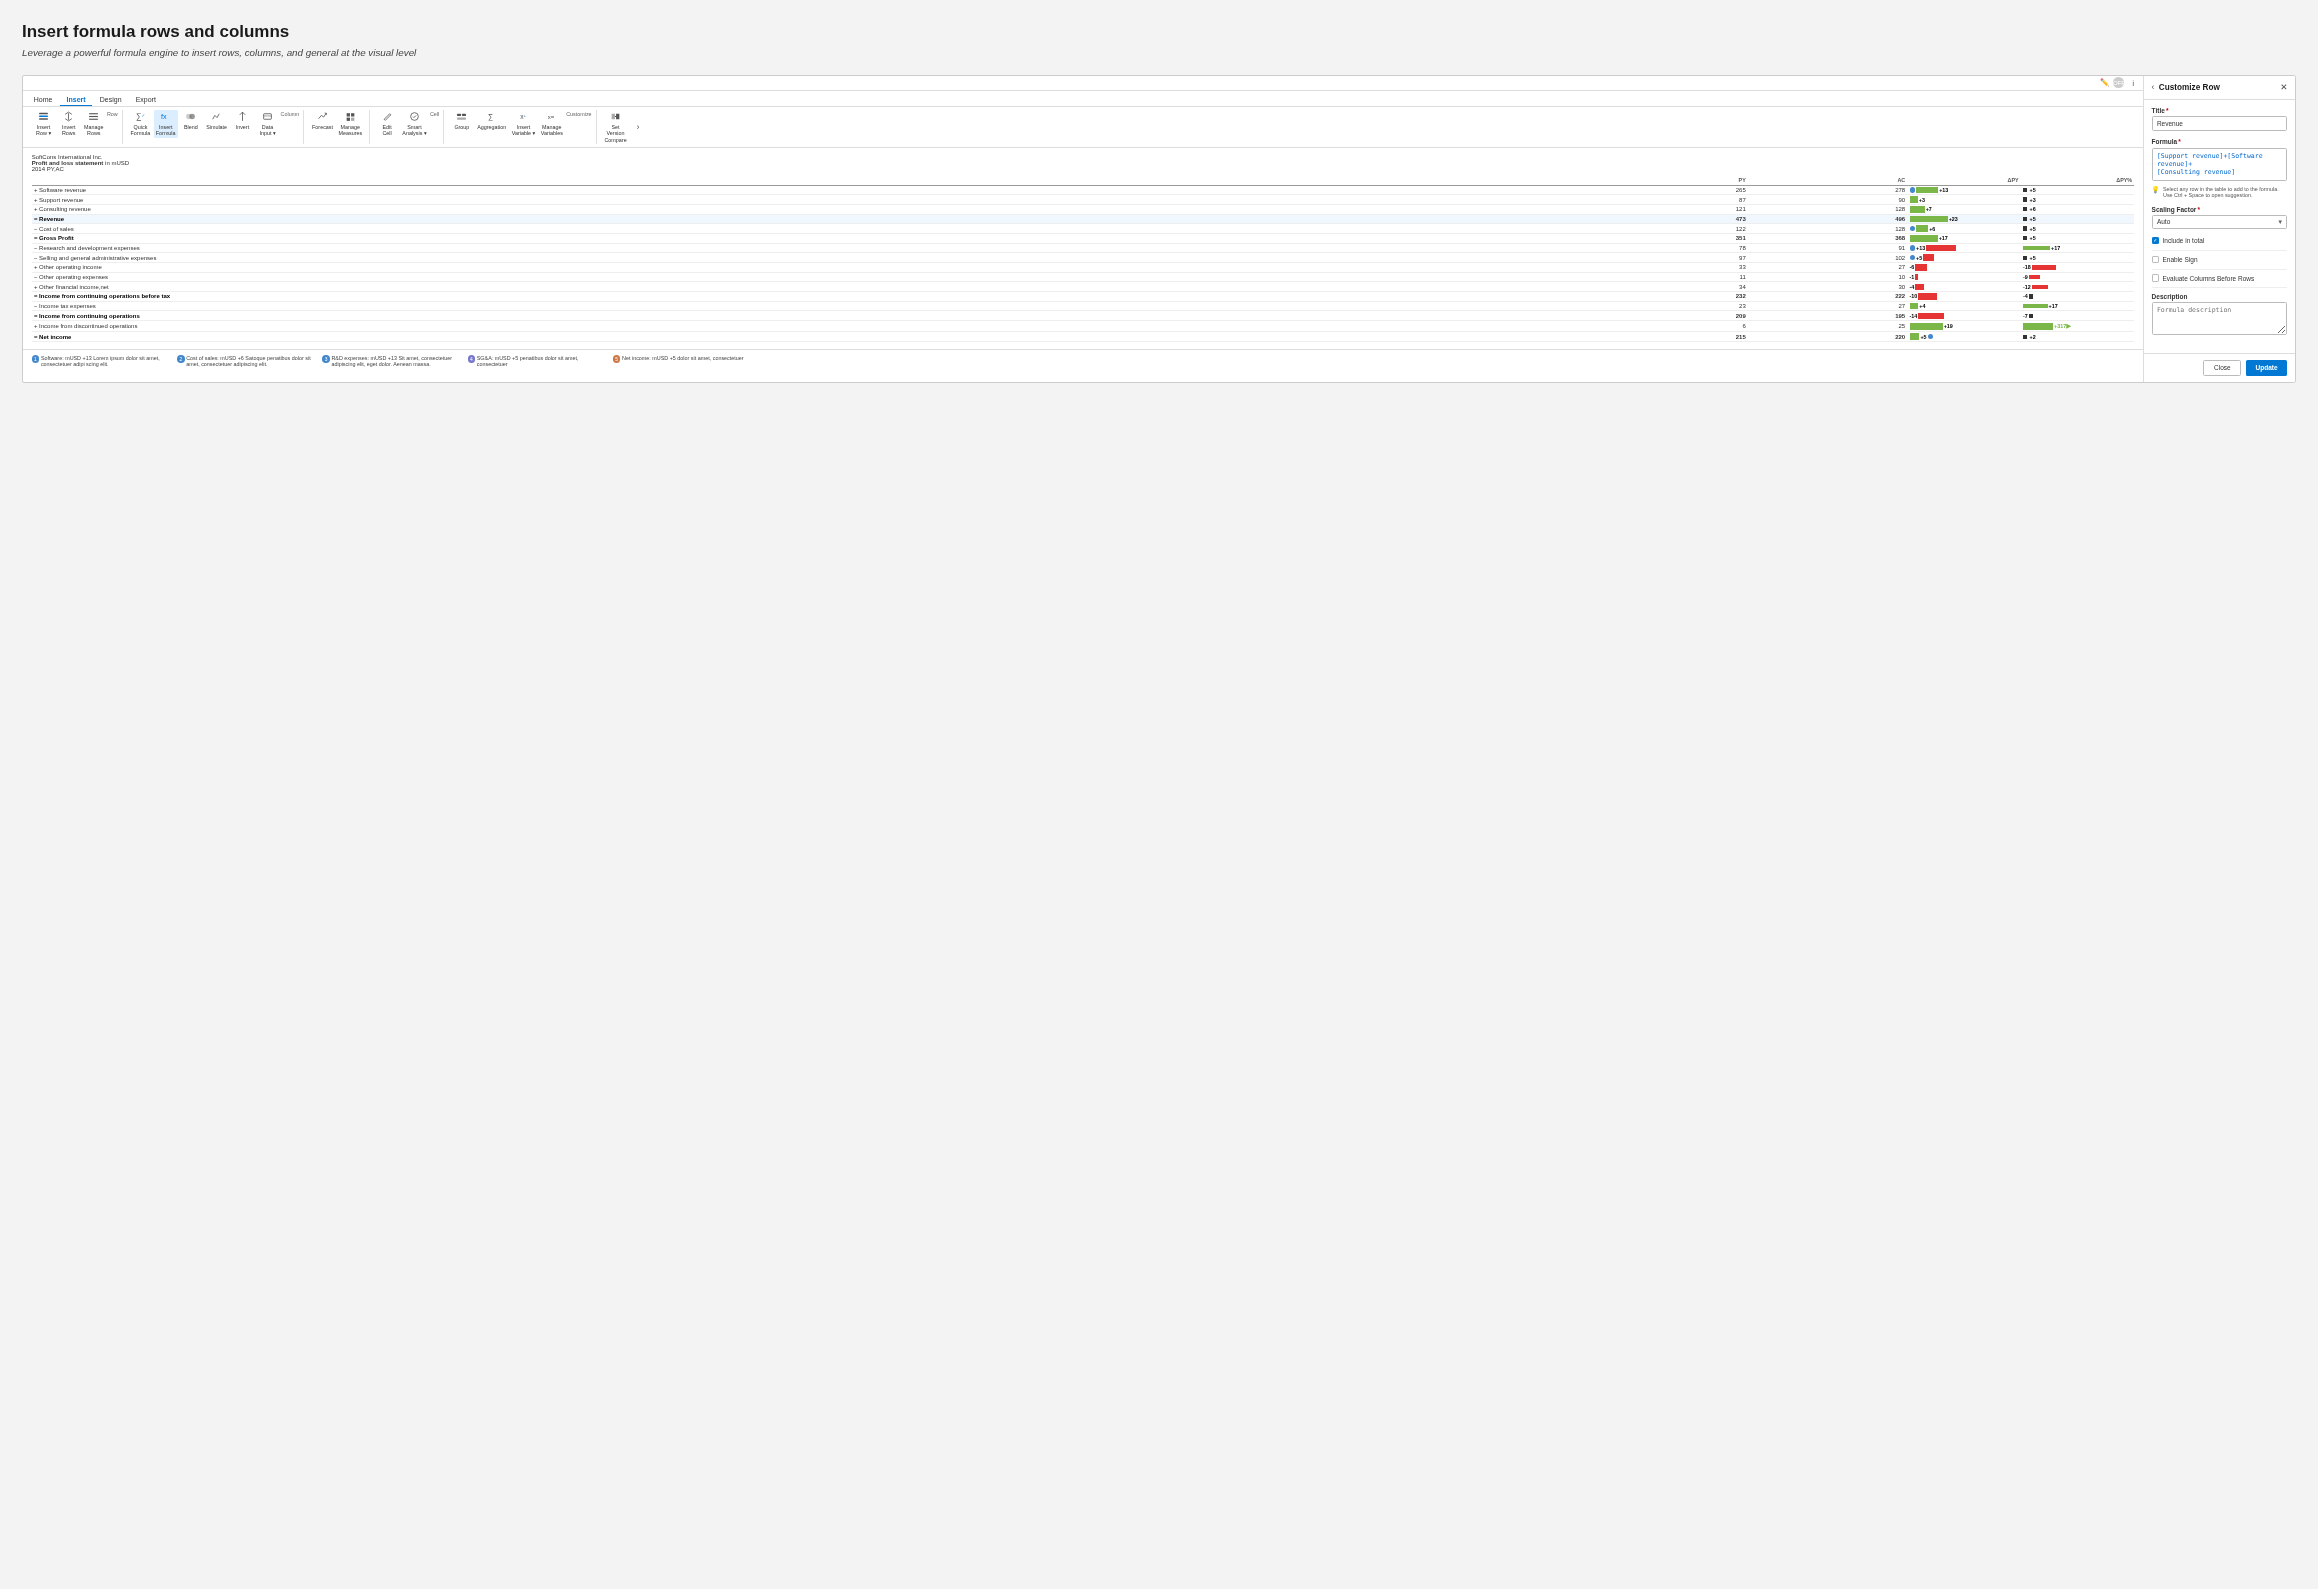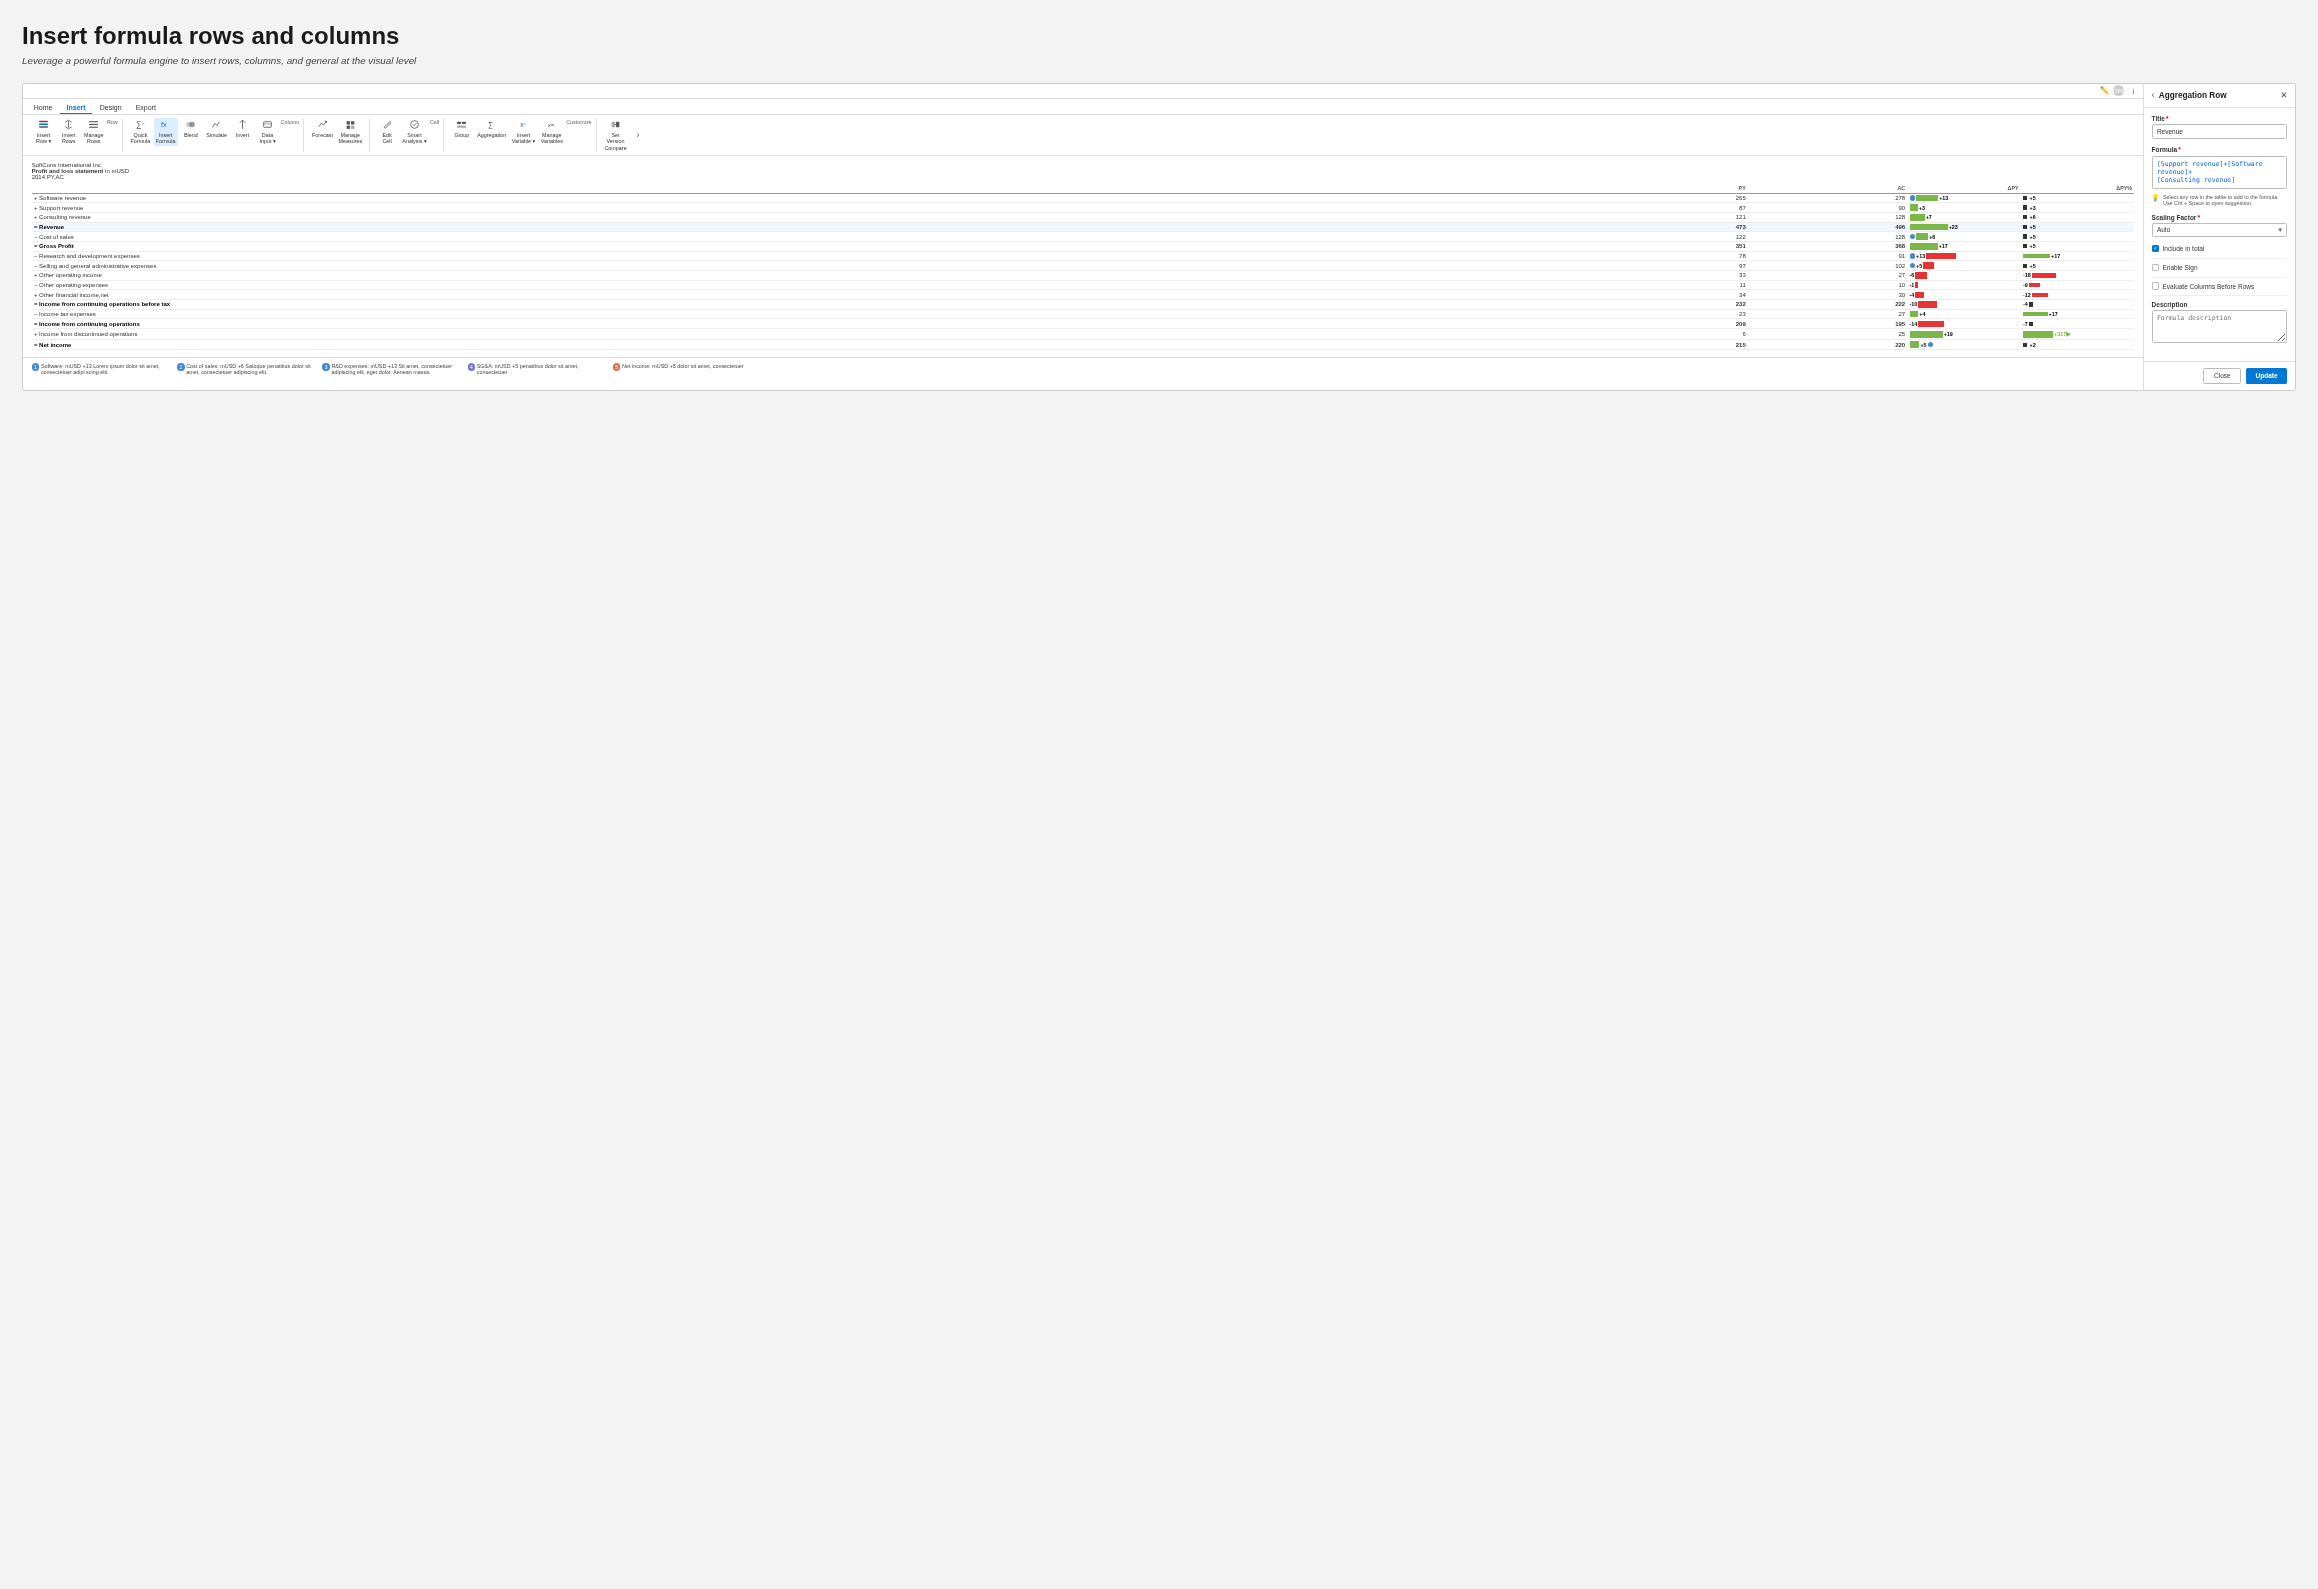--- a/index.html
+++ b/index.html
@@ -1,19 +1,19 @@
 <!DOCTYPE html>
 <html style="font-size:8.7px"><head>
   <meta charset="utf-8">
   <style>
     * { box-sizing: border-box; margin: 0; padding: 0; }
     body { font-family: 'Segoe UI', Arial, sans-serif; background: #f3f3f3; padding: 22px; }
 
     .page-header { margin-bottom: 16.3px; }
-    .page-title { font-size: 24px; font-weight: 700; color: #1a1a1a; margin-bottom: 5.4px; }
+    .page-title { font-size: 17px; font-weight: 700; color: #1a1a1a; margin-bottom: 5.4px; }
     .page-subtitle { font-size: 9.8px; font-style: italic; color: #444; }
 
     .main-container { display: flex; gap: 0; background: #fff; border: 0.5px solid #ccc; border-radius: 2.2px; overflow: hidden; }
 
     
     .visual-area { flex: 1; min-width: 0; }
 
     
     .ribbon { border-bottom: 0.5px solid #ddd; }
     .ribbon-tabs { display: flex; padding: 2.2px 4.3px 0; border-bottom: 0.5px solid #ddd; gap: 1.1px; }
@@ -703,21 +703,21 @@
       <div class="footnote-item">
         <span class="fn-num num5">5</span>
         <span>Net income: mUSD +5 dolor sit amet, consectetuer</span>
       </div>
     </div>
   </div>
 
   <div class="right-panel">
     <div class="panel-header">
       <span class="panel-back">‹</span>
-      <span class="panel-title">Aggregation Row</span>
+      <span class="panel-title">Customize Row</span>
       <span class="panel-close">✕</span>
     </div>
 
     <div class="panel-body">
 
       <div class="field-group">
         <div class="field-label">
           <span>Title</span><span class="required">*</span>
         </div>
         <input type="text" class="field-input" value="Revenue" style="">

